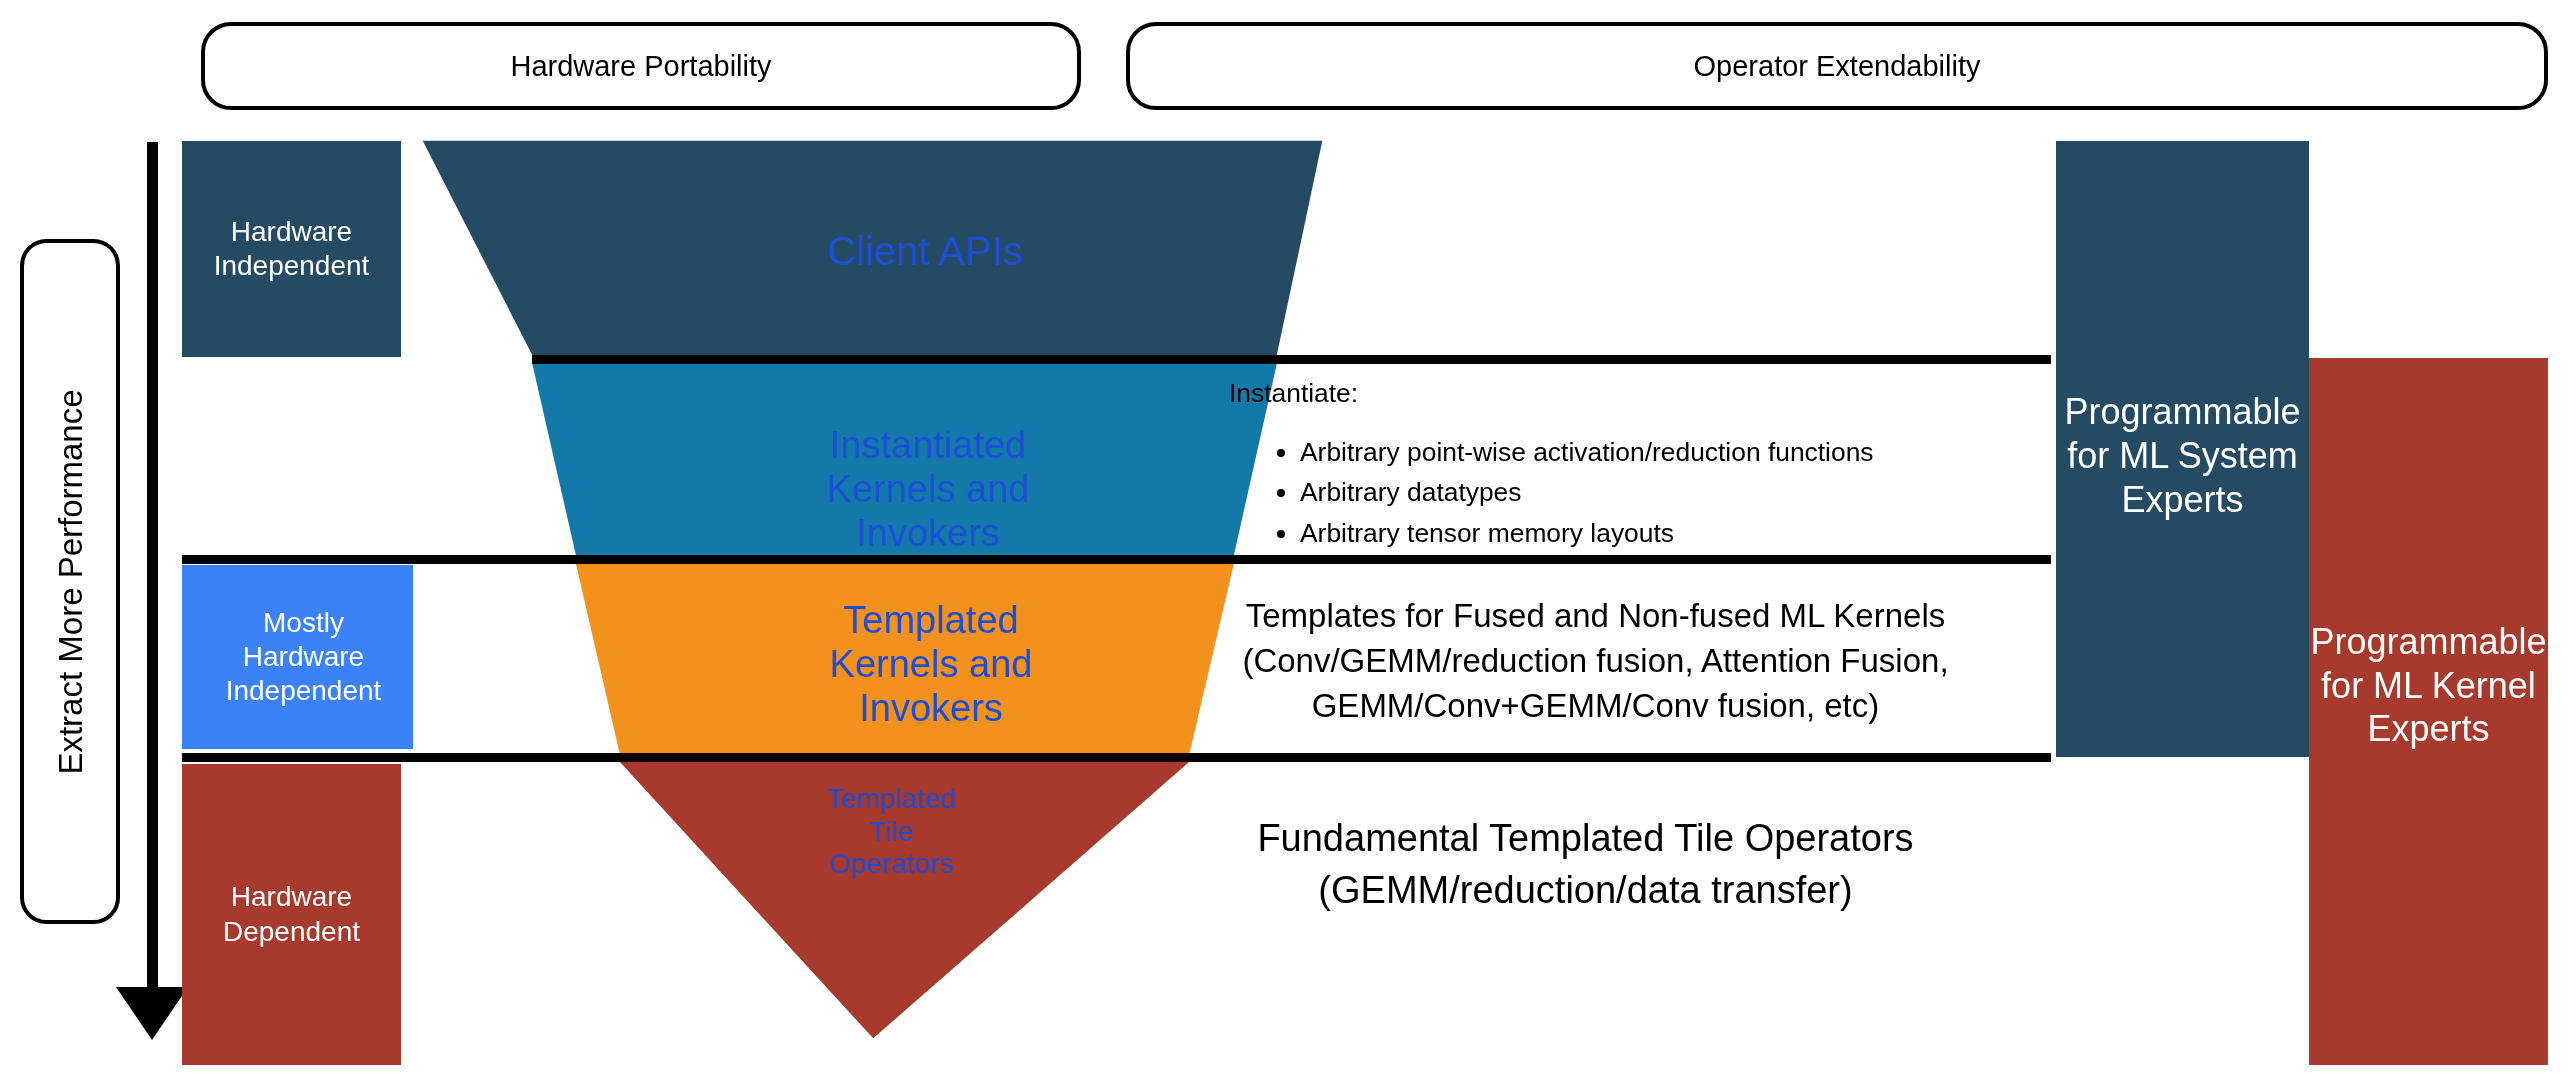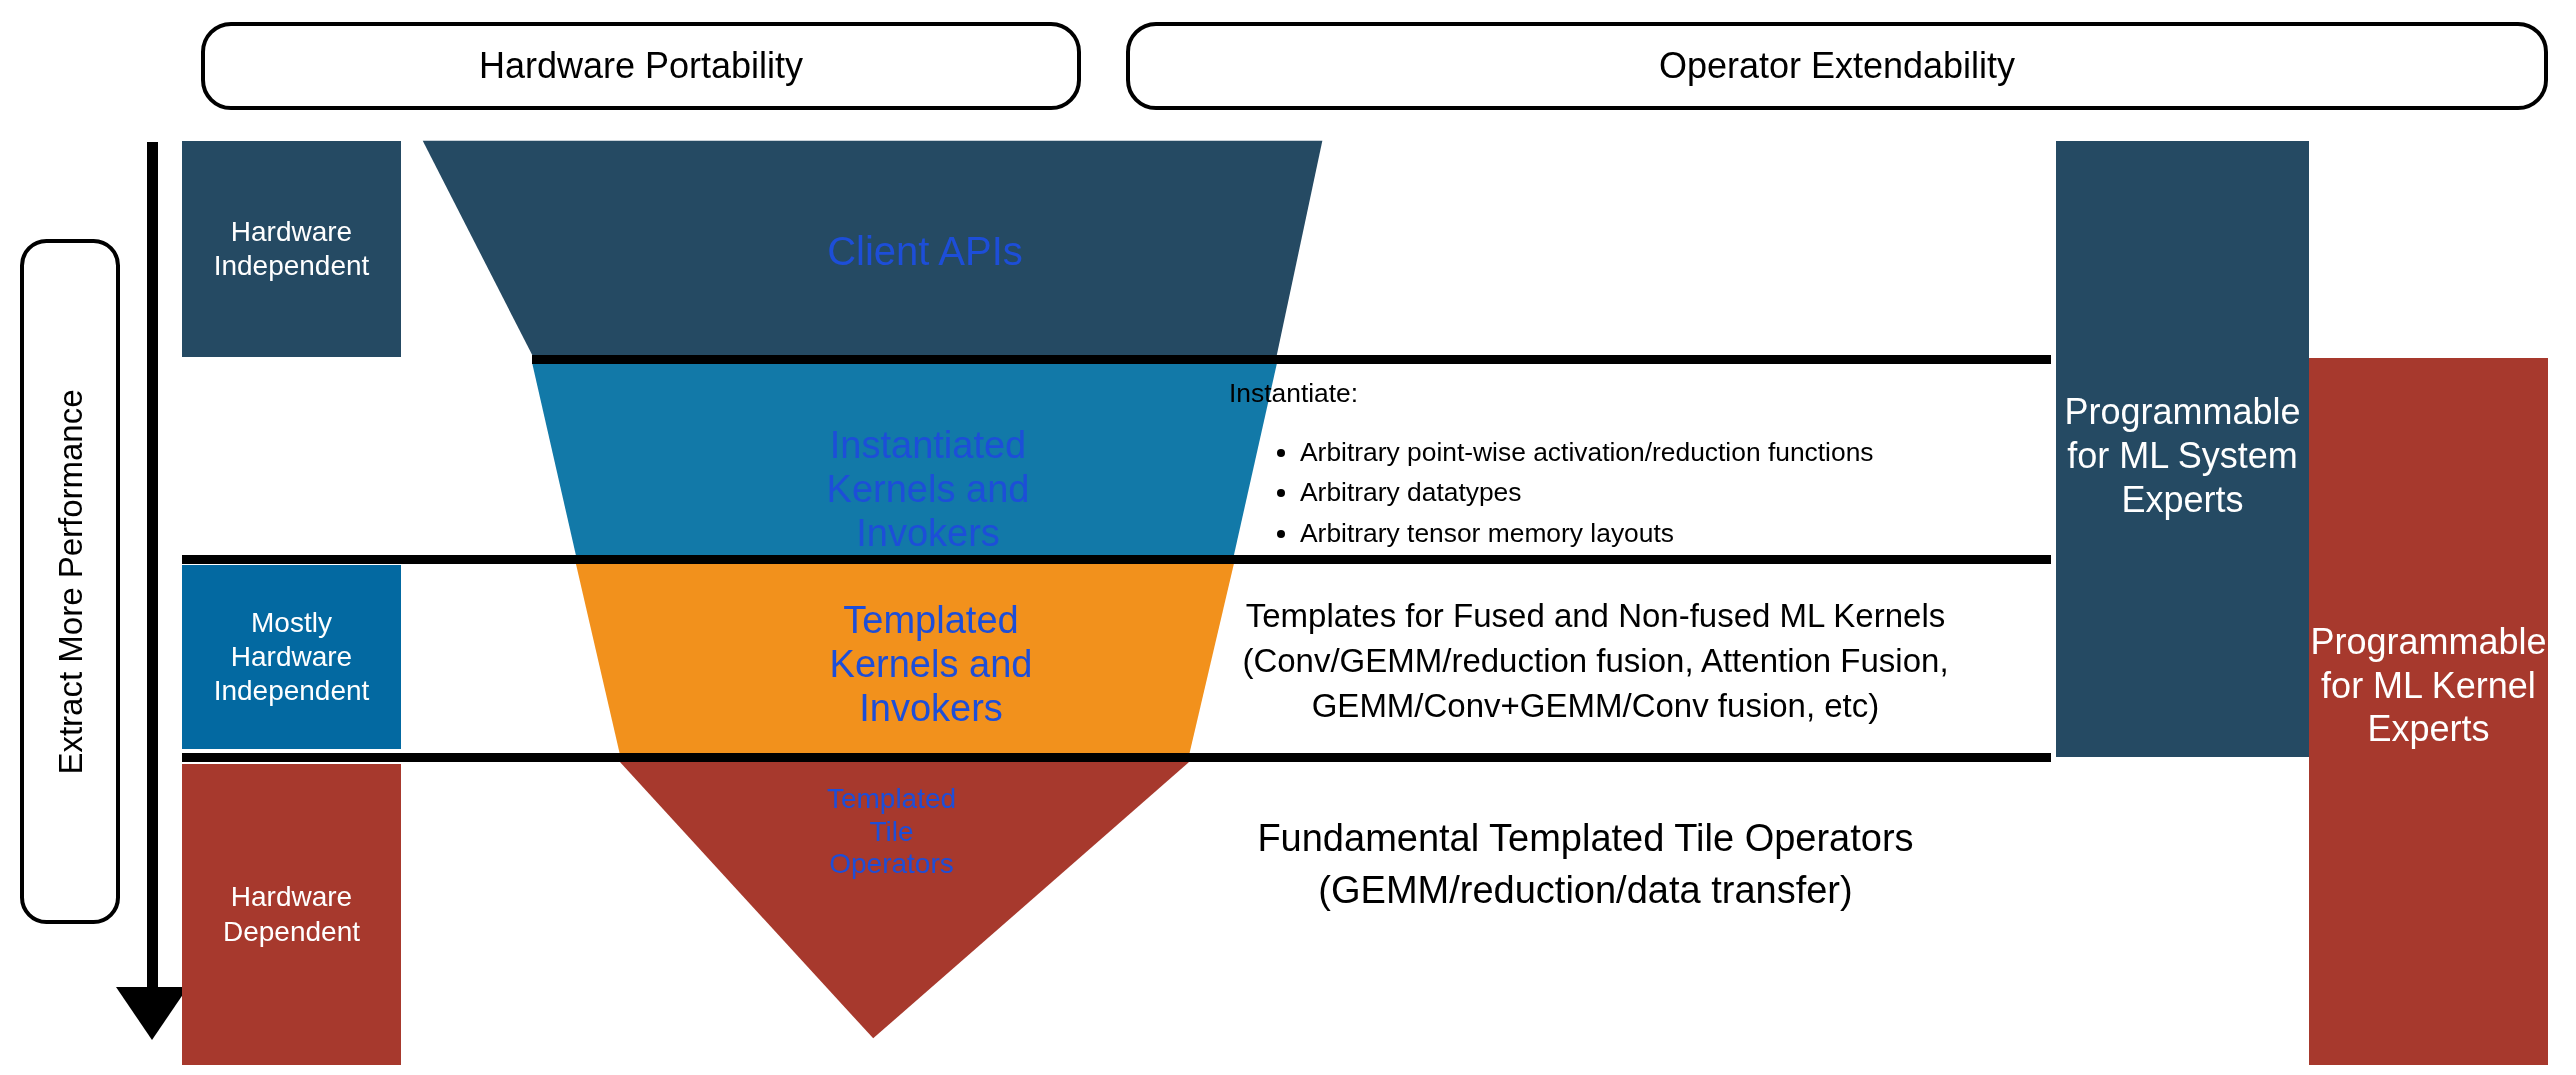--- a/index.html
+++ b/index.html
@@ -3,42 +3,42 @@
 <meta charset="utf-8">
 <style>
   html,body{margin:0;padding:0;background:#ffffff;}
   body{width:2576px;height:1076px;position:relative;overflow:hidden;
        font-family:"Liberation Sans",sans-serif;color:#000;}
   .stage{position:absolute;left:0;top:0;width:2576px;height:1076px;}
 
   
   .pill{position:absolute;border:4.6px solid #000;border-radius:30px;background:#fff;
         display:flex;align-items:center;justify-content:center;box-sizing:border-box;}
-  .pill span{font-size:36px;color:#000;line-height:1;}
+  .pill span{font-size:29px;color:#000;line-height:1;}
 
   #pill-hw{left:201px;top:22px;width:880px;height:88px;}
   #pill-op{left:1126px;top:22px;width:1422px;height:88px;}
 
   
   #perf-box{position:absolute;left:20px;top:239px;width:100px;height:685px;
             border:4.6px solid #000;border-radius:26.4px;background:#fff;box-sizing:border-box;}
   #perf-label{position:absolute;left:50%;top:50%;transform:translate(-50%,-50%) rotate(-90deg);
               white-space:nowrap;font-size:33px;line-height:1;color:#000;}
 
   
   #arrow-line{position:absolute;left:147px;top:142px;width:11.2px;height:859px;background:#000;}
   #arrow-head{position:absolute;left:116px;top:987px;width:0;height:0;
               border-left:36px solid transparent;border-right:36px solid transparent;
               border-top:53px solid #000;}
 
   
   .lcol{position:absolute;left:182px;width:219px;display:flex;align-items:center;
         justify-content:center;text-align:center;color:#fff;font-size:28px;line-height:1.22;}
   #lcol-1{top:141px;height:216px;background:#254a63;}
-  #lcol-2{top:565px;height:184px;background:#0369a1;}
+  #lcol-2{top:565px;height:184px;background:#3b82f6;padding-left:12px;}
   #lcol-3{top:764px;height:301px;background:#a7392d;}
 
   
   #funnel{position:absolute;left:0;top:0;width:2576px;height:1076px;pointer-events:none;}
   .funnel-label{position:absolute;text-align:center;color:#1d4ed8;line-height:1.16;
                 display:flex;align-items:center;justify-content:center;}
   #fl-1{left:532px;top:159px;width:786px;height:185px;font-size:40px;}
   #fl-2{left:581px;top:370px;width:694px;height:185px;font-size:38px;align-items:flex-end;}
   #fl-3{left:634px;top:575px;width:594px;height:178px;font-size:38px;}
   #fl-4{left:753px;top:766px;width:277px;height:132px;font-size:28px;}

